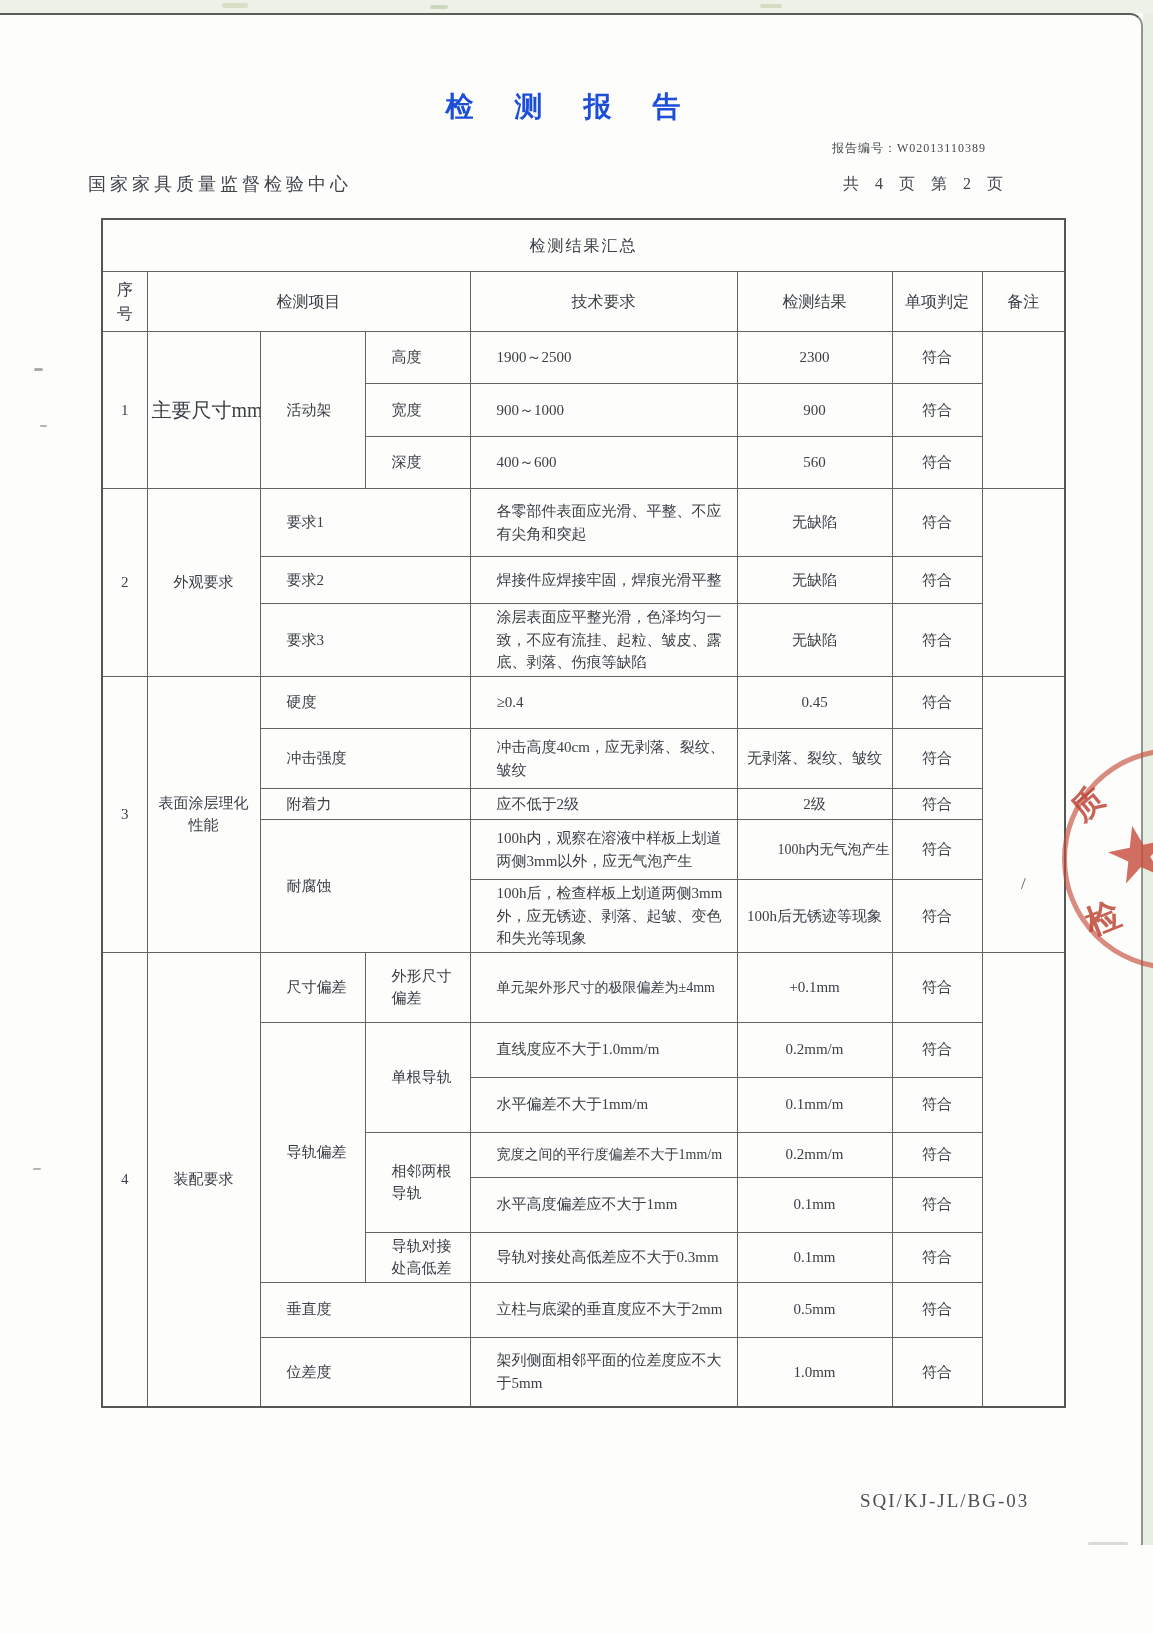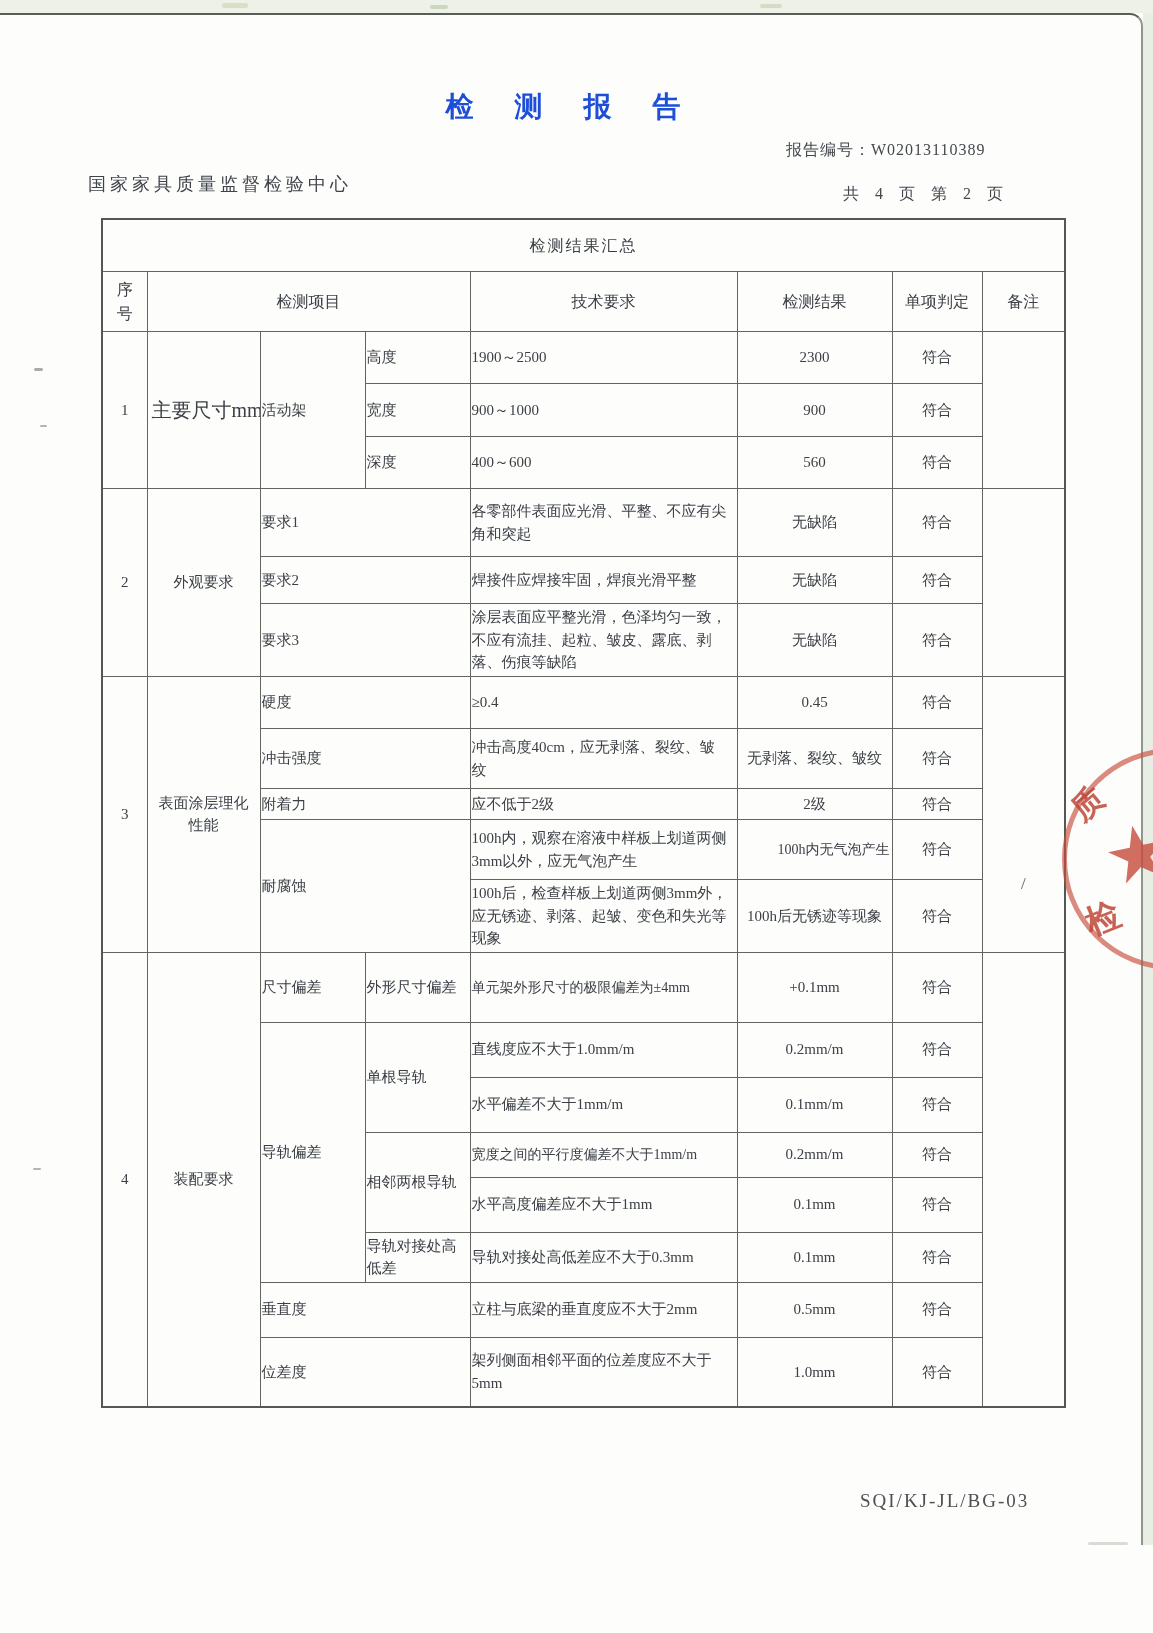--- a/index.html
+++ b/index.html
@@ -11,33 +11,33 @@
   }
   
   .backdrop-top{position:absolute;left:0;top:0;width:1153px;height:13px;background:#eef1e8;}
   .backdrop-right{position:absolute;left:1143px;top:13px;width:10px;height:1532px;background:#e9eee4;}
   .page-edge{position:absolute;left:-4px;top:13px;width:1145px;height:1530px;
     border-top:2px solid #595c57;border-right:2px solid #92958e;border-top-right-radius:13px;pointer-events:none;}
   .speck{position:absolute;border-radius:2px;}
 
   .doc-title{position:absolute;left:0;top:88px;width:1143px;text-align:center;
     font-size:28px;font-weight:bold;letter-spacing:17px;color:#1d4ed8;}
-  .report-no{position:absolute;left:786px;top:140px;font-size:16px;letter-spacing:1px;color:#44484e;}
+  .report-no{position:absolute;left:832px;top:140px;font-size:12px;letter-spacing:1px;color:#44484e;}
   .org-name{position:absolute;left:88px;top:172px;font-size:18px;letter-spacing:4px;color:#3f434a;}
-  .pagination{position:absolute;left:843px;top:184px;font-size:16px;letter-spacing:6px;color:#44484e;}
+  .pagination{position:absolute;left:843px;top:174px;font-size:16px;letter-spacing:6px;color:#44484e;}
   .footer-code{position:absolute;left:860px;top:1490px;font-size:19px;letter-spacing:2px;color:#4c5054;}
 
   .tbl-wrap{position:absolute;left:101px;top:218px;}
   table{border-collapse:collapse;table-layout:fixed;width:963px;font-size:15px;color:#3c4046;}
   td,th{border:1px solid #62655f;padding:2px 6px;text-align:center;vertical-align:middle;
     font-weight:normal;line-height:1.5;overflow:hidden;}
   table{border:2px solid #555852;}
   th{font-size:16px;}
   .cap{font-size:16px;letter-spacing:2px;height:27px;padding:12px 4px;}
-  .l{text-align:left;padding-left:1px;padding-right:8px;}
+  .l{text-align:left;padding-left:26px;padding-right:8px;}
   .s{font-size:20px;white-space:nowrap;padding-left:4px;padding-right:3px;}
   .nw{white-space:nowrap;font-size:14px;}
   .fit{white-space:nowrap;font-size:14px;padding:2px;text-align:right;}
   .slash{vertical-align:middle;padding-top:140px;font-size:17px;color:#5a5e63;}
 
   
   .stamp-circle{position:absolute;left:1062px;top:748px;width:212px;height:212px;border-radius:50%;
     border:5px solid rgba(198,78,62,0.65);}
   .stamp-char-top{position:absolute;left:1072px;top:782px;font-size:32px;color:rgba(190,70,55,0.85);
     transform:rotate(-40deg);font-weight:bold;}

